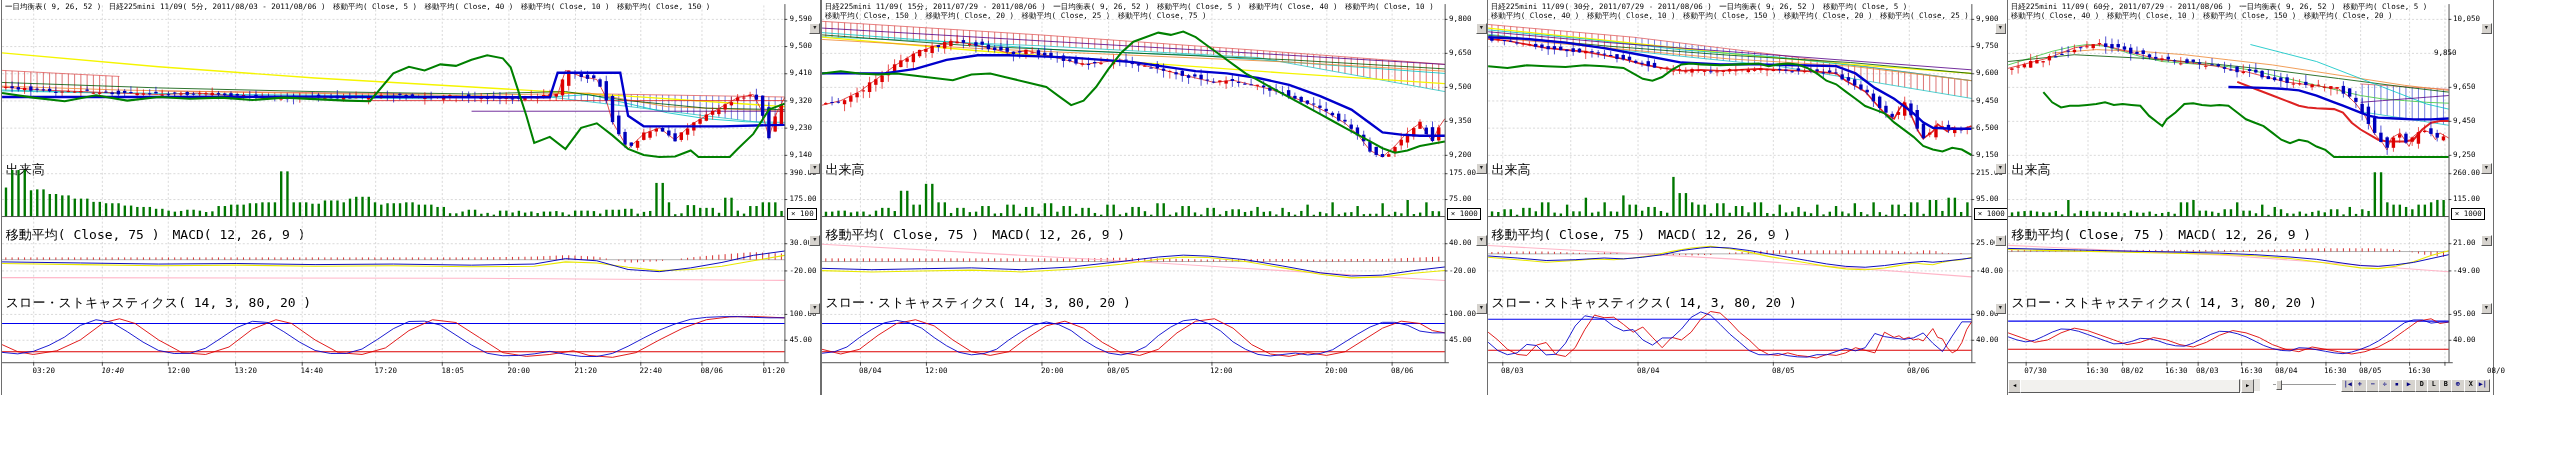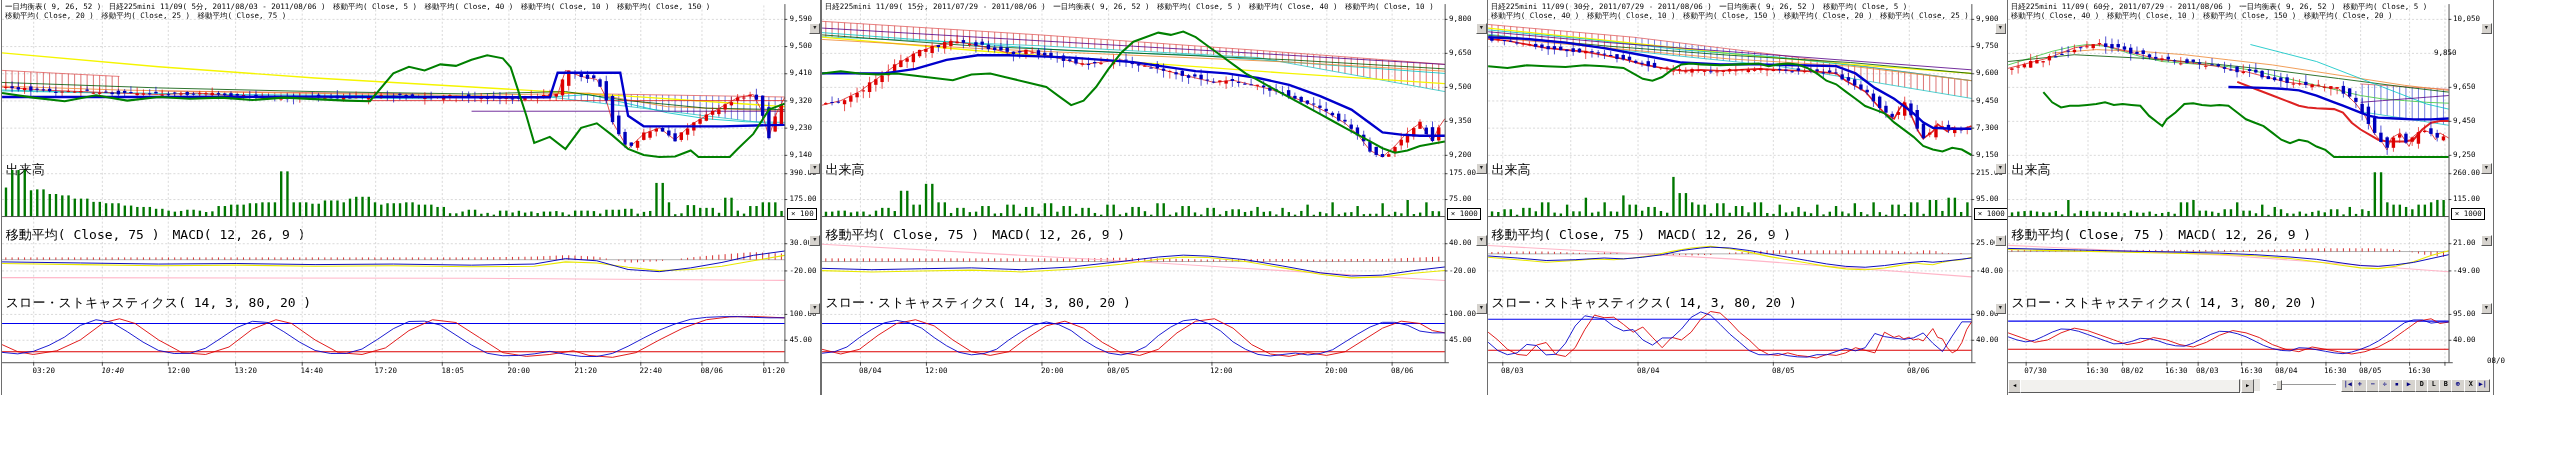--- a/index.html
+++ b/index.html
@@ -30,21 +30,20 @@
     border-color:#ffffff #5a5a5a #5a5a5a #ffffff;font-size:6.8px;line-height:9.5px;text-align:center;
     color:#000080;font-weight:bold;cursor:pointer;}
 </style>
 </head>
 <body>
 
 <div class="top-strip" style="left:360px;width:2130px;"></div>
 
 <div class="panel" id="panel0" style="left: 1.4px; width: 818px;">
   <div class="hdr hdr1">一目均衡表( 9, 26, 52 )　日経225mini 11/09( 5分, 2011/08/03 - 2011/08/06 )　移動平均( Close, 5 )　移動平均( Close, 40 )　移動平均( Close, 10 )　移動平均( Close, 150 )</div>
-  <div class="hdr hdr2">移動平均( Close, 20 )　移動平均( Close, 25 )　移動平均( Close, 75 )</div>
   <div class="pane-label vol-label">出来高</div>
   <div class="pane-label macd-label">移動平均( Close, 75 )　MACD( 12, 26, 9 )</div>
   <div class="pane-label stoch-label">スロー・ストキャスティクス( 14, 3, 80, 20 )</div>
   <div class="badge" style="left: 785px;">× 100</div>
 <svg class="svgplot" width="818" height="378" viewBox="0 0 1203 556">
       <g stroke="#c9c9c9" stroke-dasharray="3,3">
         <line x1="0" y1="28.5" x2="1151" y2="28.5"></line>
         <line x1="0" y1="68.5" x2="1151" y2="68.5"></line>
         <line x1="0" y1="108.5" x2="1151" y2="108.5"></line>
         <line x1="0" y1="148.5" x2="1151" y2="148.5"></line>
@@ -762,20 +761,21 @@
     <div class="xlab" style="left: 637px; top: 367px;">22:40</div>
     <div class="xlab" style="left: 698px; top: 367px;">08/06</div>
     <div class="xlab" style="left: 760px; top: 367px;">01:20</div>
     <div class="collapse-btn" style="left: 807px; top: 23px;">▼</div>
     <div class="collapse-btn" style="left: 807px; top: 163px;">▼</div>
     <div class="collapse-btn" style="left: 807px; top: 235px;">▼</div>
     <div class="collapse-btn" style="left: 807px; top: 303px;">▼</div>
   </div>
 <div class="panel" id="panel1" style="left: 821px; width: 665px;">
   <div class="hdr hdr1">日経225mini 11/09( 15分, 2011/07/29 - 2011/08/06 )　一目均衡表( 9, 26, 52 )　移動平均( Close, 5 )　移動平均( Close, 40 )　移動平均( Close, 10 )</div>
+  <div class="hdr hdr2">移動平均( Close, 150 )　移動平均( Close, 20 )　移動平均( Close, 25 )　移動平均( Close, 75 )</div>
   <div class="pane-label vol-label">出来高</div>
   <div class="pane-label macd-label">移動平均( Close, 75 )　MACD( 12, 26, 9 )</div>
   <div class="pane-label stoch-label">スロー・ストキャスティクス( 14, 3, 80, 20 )</div>
   <div class="badge" style="left: 625px;">× 1000</div>
 <svg class="svgplot" width="665" height="378" viewBox="0 0 978 556">
       <g stroke="#c9c9c9" stroke-dasharray="3,3">
         <line x1="0" y1="28.5" x2="916" y2="28.5"></line>
         <line x1="0" y1="78.5" x2="916" y2="78.5"></line>
         <line x1="0" y1="128.5" x2="916" y2="128.5"></line>
         <line x1="0" y1="178.5" x2="916" y2="178.5"></line>
@@ -1840,21 +1840,21 @@
         <line x1="21.5" y1="533" x2="21.5" y2="538"></line>
         <line x1="220.5" y1="533" x2="220.5" y2="538"></line>
         <line x1="419.5" y1="533" x2="419.5" y2="538"></line>
         <line x1="619.5" y1="533" x2="619.5" y2="538"></line>
       </g>
     </svg>
     <div class="ylab" style="left: 488px; top: 15px;">9,900</div>
     <div class="ylab" style="left: 488px; top: 42px;">9,750</div>
     <div class="ylab" style="left: 488px; top: 69px;">9,600</div>
     <div class="ylab" style="left: 488px; top: 97px;">9,450</div>
-    <div class="ylab" style="left: 488px; top: 124px;">7,300</div>
+    <div class="ylab" style="left: 488px; top: 124px;">6,500</div>
     <div class="ylab" style="left: 488px; top: 151px;">9,150</div>
     <div class="ylab" style="left: 488px; top: 169px;">215.00</div>
     <div class="ylab" style="left: 488px; top: 195px;">95.00</div>
     <div class="ylab" style="left: 488px; top: 239px;">25.00</div>
     <div class="ylab" style="left: 488px; top: 267px;">-40.00</div>
     <div class="ylab" style="left: 488px; top: 310px;">90.00</div>
     <div class="ylab" style="left: 488px; top: 336px;">40.00</div>
     <div class="xlab" style="left: 13px; top: 367px;">08/03</div>
     <div class="xlab" style="left: 149px; top: 367px;">08/04</div>
     <div class="xlab" style="left: 284px; top: 367px;">08/05</div>
@@ -2289,19 +2289,19 @@
     <div class="xlab" style="left: 16.3px; top: 367px;">07/30</div>
     <div class="xlab" style="left: 78px; top: 367px;">16:30</div>
     <div class="xlab" style="left: 113px; top: 367px;">08/02</div>
     <div class="xlab" style="left: 157px; top: 367px;">16:30</div>
     <div class="xlab" style="left: 188px; top: 367px;">08/03</div>
     <div class="xlab" style="left: 232px; top: 367px;">16:30</div>
     <div class="xlab" style="left: 267px; top: 367px;">08/04</div>
     <div class="xlab" style="left: 316px; top: 367px;">16:30</div>
     <div class="xlab" style="left: 351px; top: 367px;">08/05</div>
     <div class="xlab" style="left: 400px; top: 367px;">16:30</div>
-    <div class="xlab" style="left: 435px; top: 357px; padding-left: 44px;">08/0</div>
+    <div class="xlab" style="left: 435px; top: 367px; padding-left: 44px;">08/0</div>
     <div class="collapse-btn" style="left: 473px; top: 23px;">▼</div>
     <div class="collapse-btn" style="left: 473px; top: 163px;">▼</div>
     <div class="collapse-btn" style="left: 473px; top: 235px;">▼</div>
     <div class="collapse-btn" style="left: 473px; top: 303px;">▼</div>
   </div>
 
 
 </body></html>

